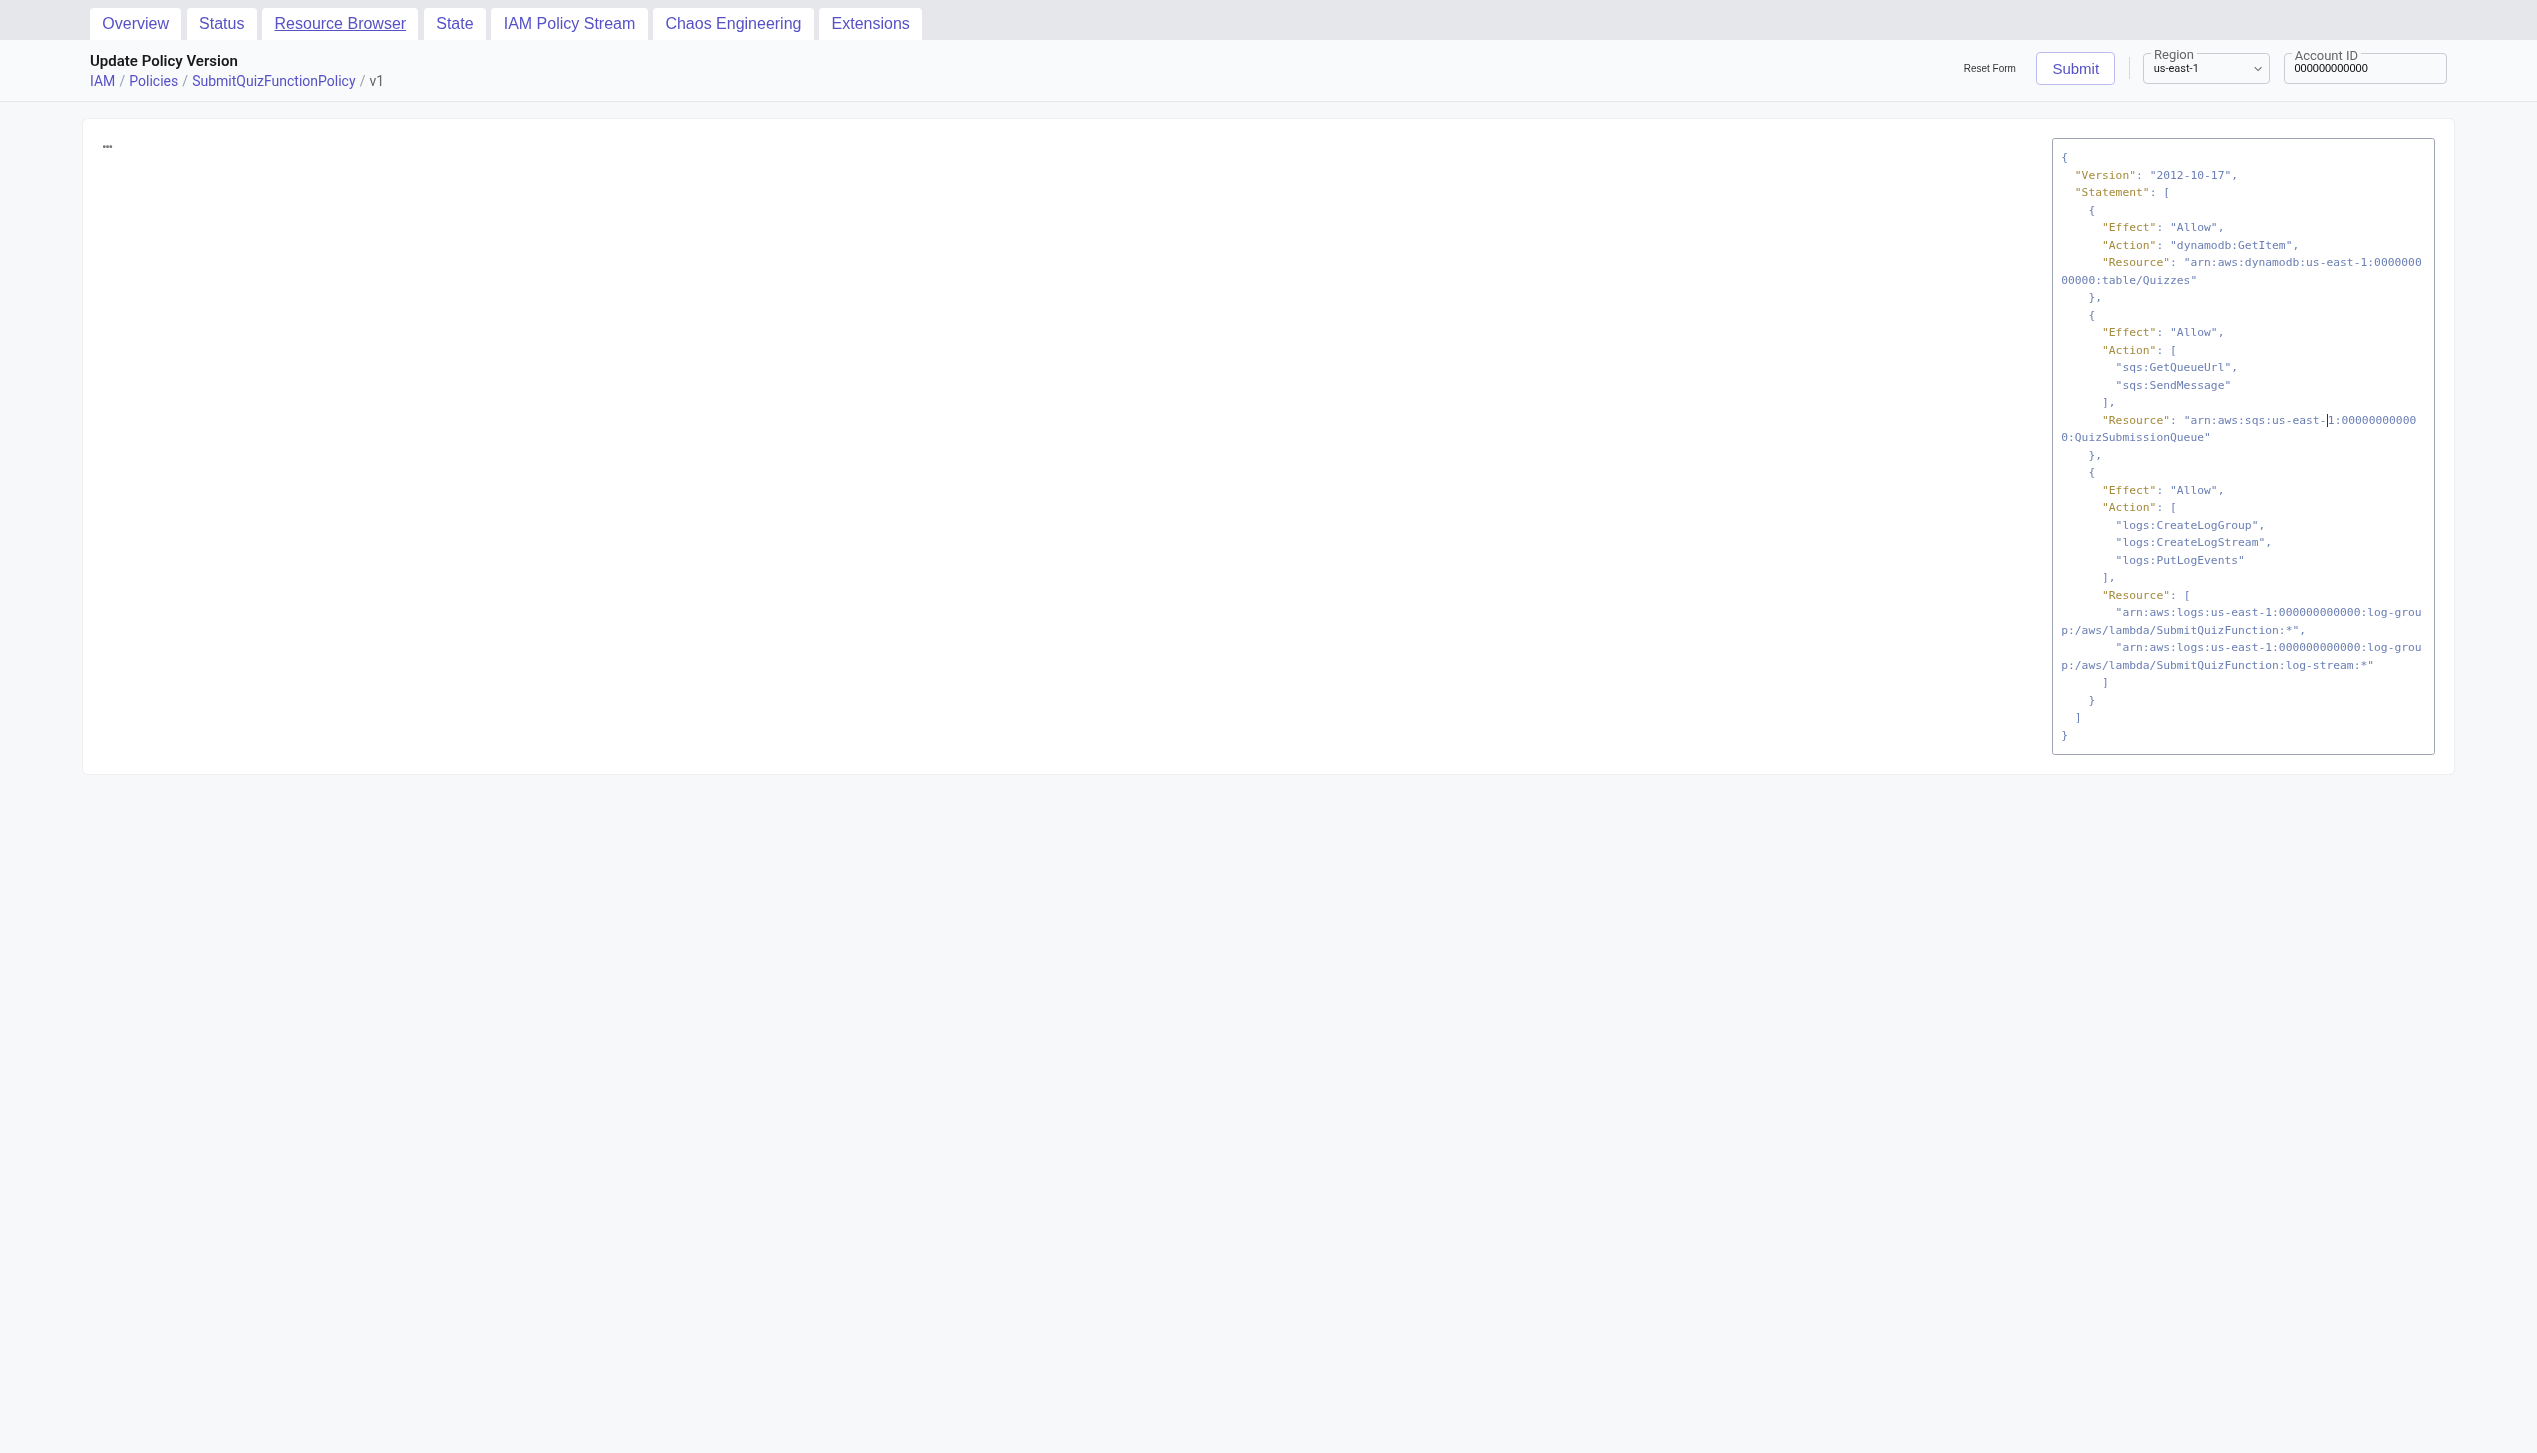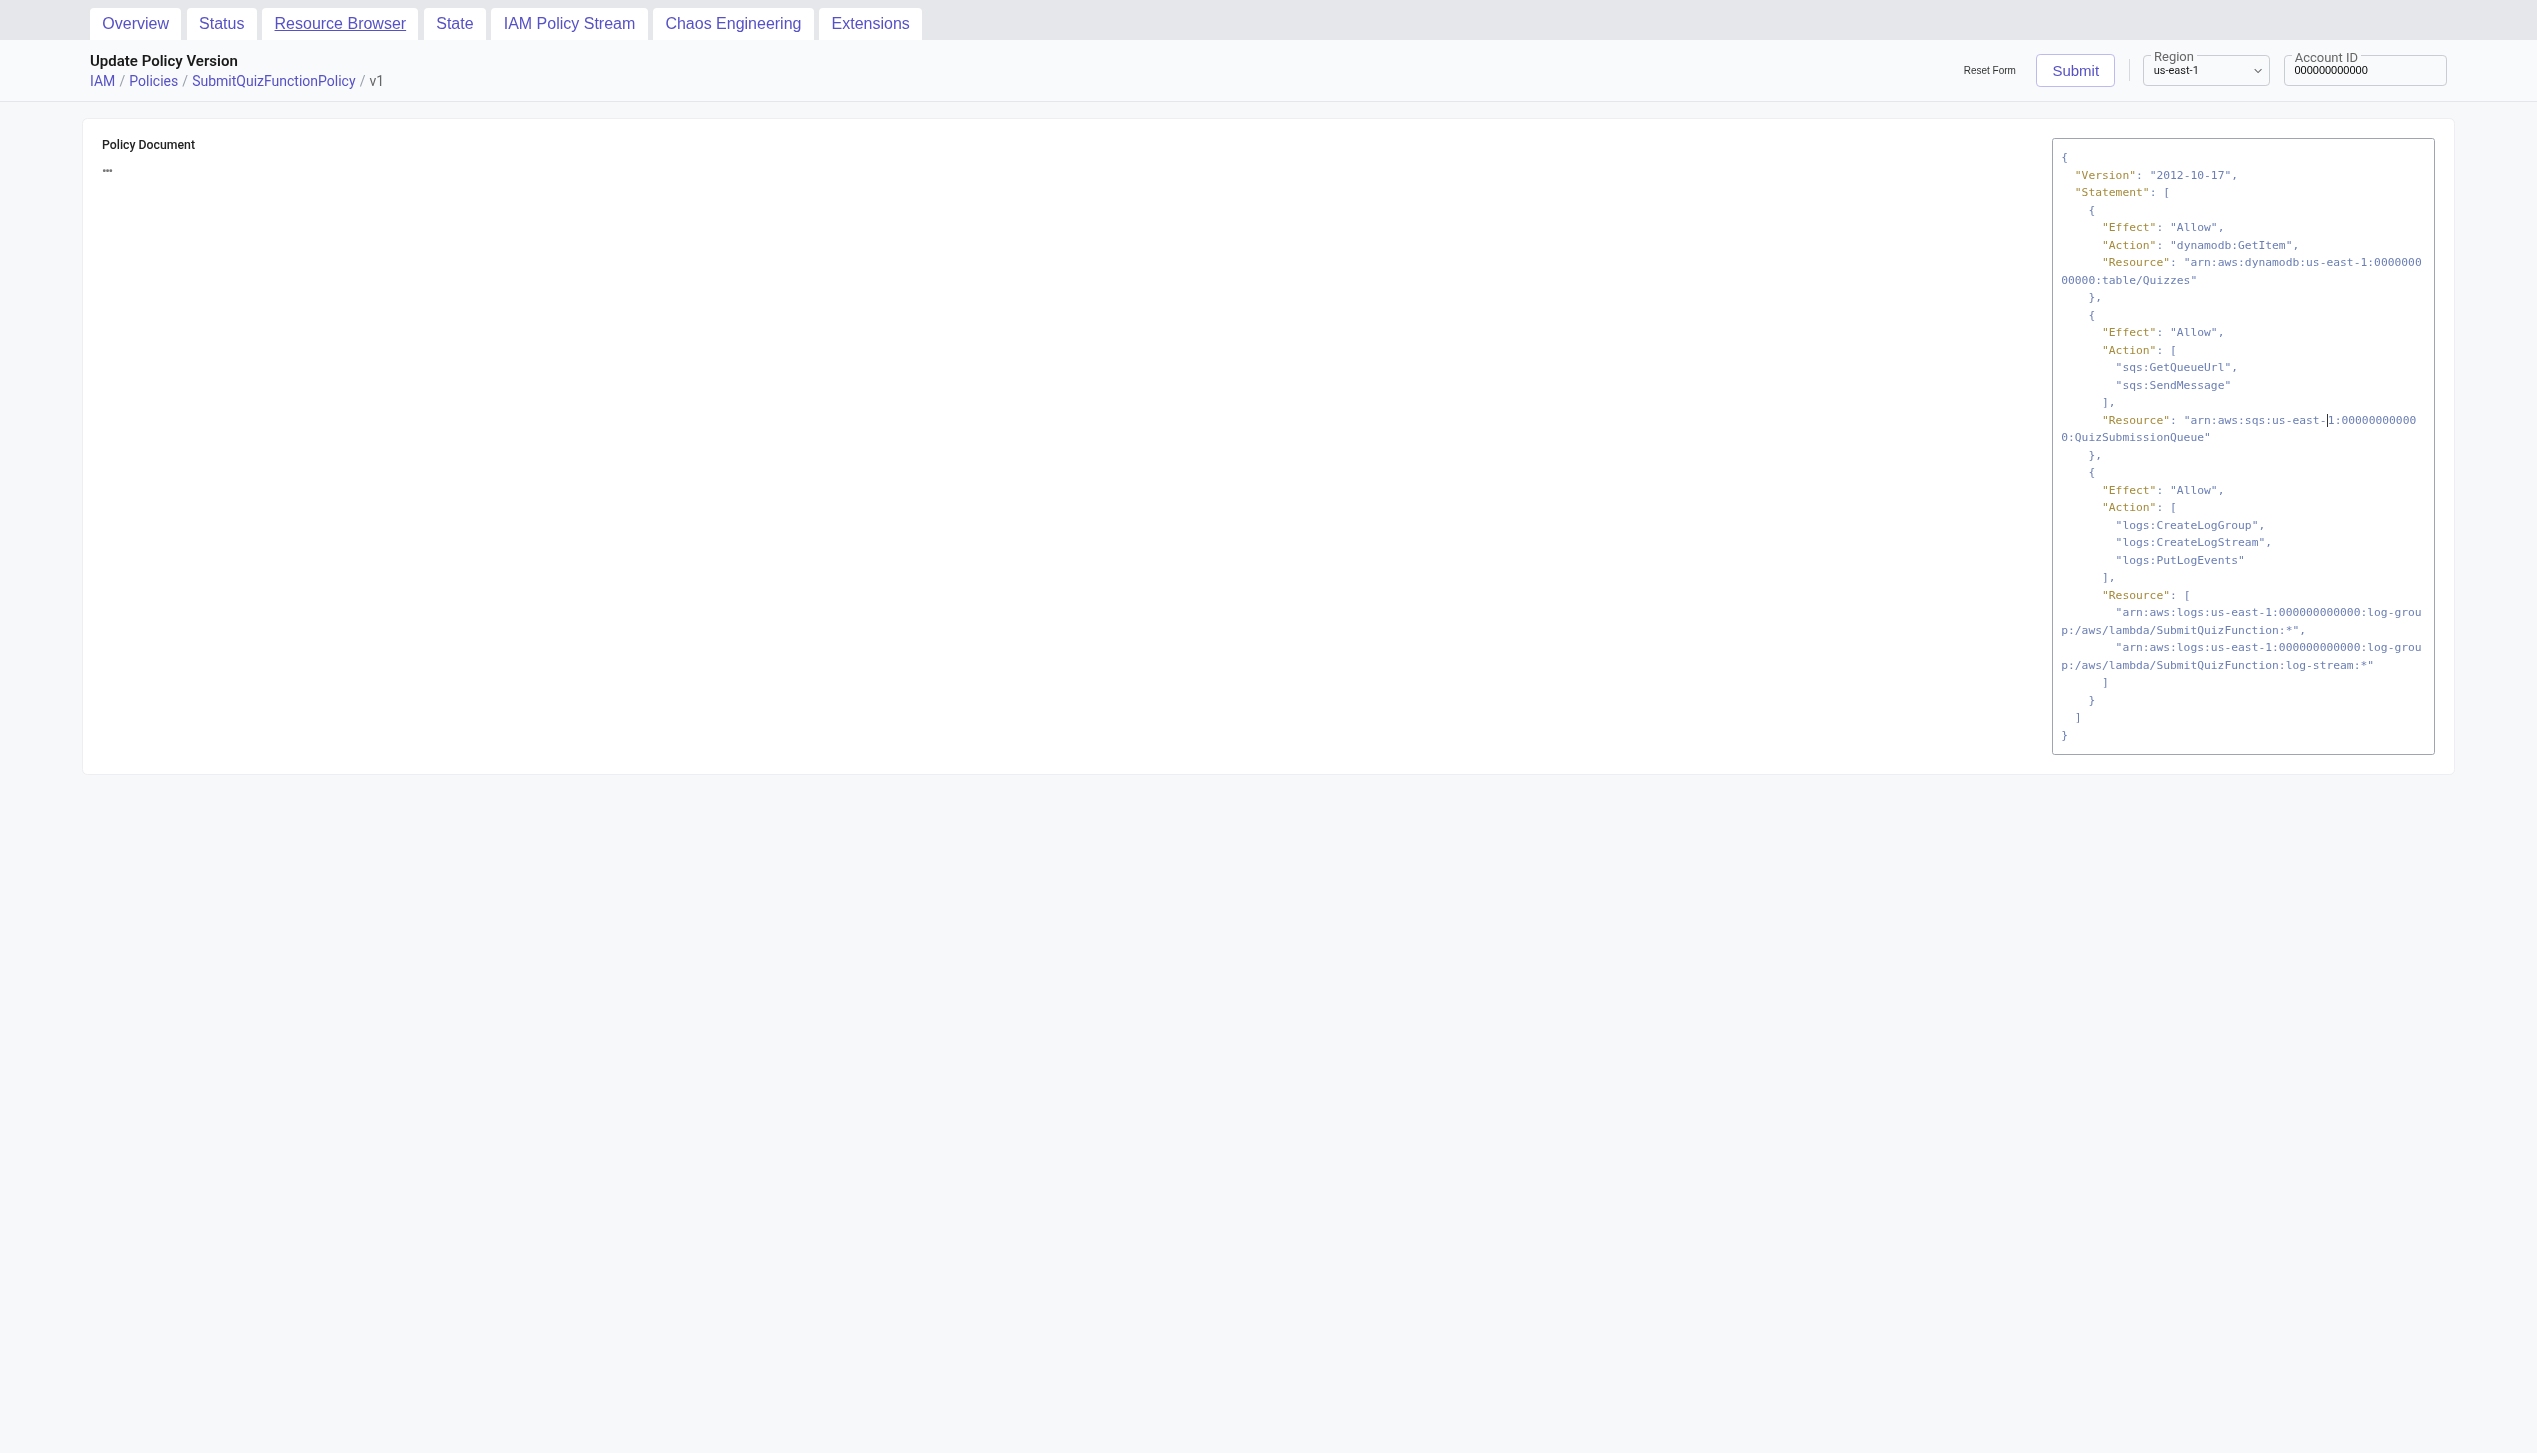--- a/index.html
+++ b/index.html
@@ -26,21 +26,21 @@
   }
   .tab.active {
     text-decoration: underline;
   }
   .header-row {
     background: #f9fafc;
     border-bottom: 0.7px solid #e4e6eb;
     padding: 12.3px 90px 12.3px 90px;
     display: flex;
     justify-content: space-between;
-    align-items: center;
+    align-items: flex-start;
   }
   .title-block h1 {
     font-size: 15px;
     font-weight: 600;
     color: #1a1a1a;
     margin-bottom: 2.7px;
   }
   .breadcrumb {
     font-size: 14px;
     color: #5651c6;
@@ -198,21 +198,20 @@
     </div>
     <div class="field-wrap">
       <span class="field-label">Account ID</span>
       <input class="field-input" value="000000000000" style="">
     </div>
   </div>
 </div>
 
 <div class="card">
   <div class="left-col">
-    <div class="section-title">Policy Document</div>
     <div class="more-dots">•••</div>
   </div>
   <div class="code-box" id="code-box"><span class="p">{</span>
   <span class="k">"Version"</span><span class="p">:</span> <span class="s">"2012-10-17"</span><span class="p">,</span>
   <span class="k">"Statement"</span><span class="p">:</span> <span class="p">[</span>
     <span class="p">{</span>
       <span class="k">"Effect"</span><span class="p">:</span> <span class="s">"Allow"</span><span class="p">,</span>
       <span class="k">"Action"</span><span class="p">:</span> <span class="s">"dynamodb:GetItem"</span><span class="p">,</span>
       <span class="k">"Resource"</span><span class="p">:</span> <span class="s">"arn:aws:dynamodb:us-east-1:000000000000:table/Quizzes"</span>
     <span class="p">}</span><span class="p">,</span>

